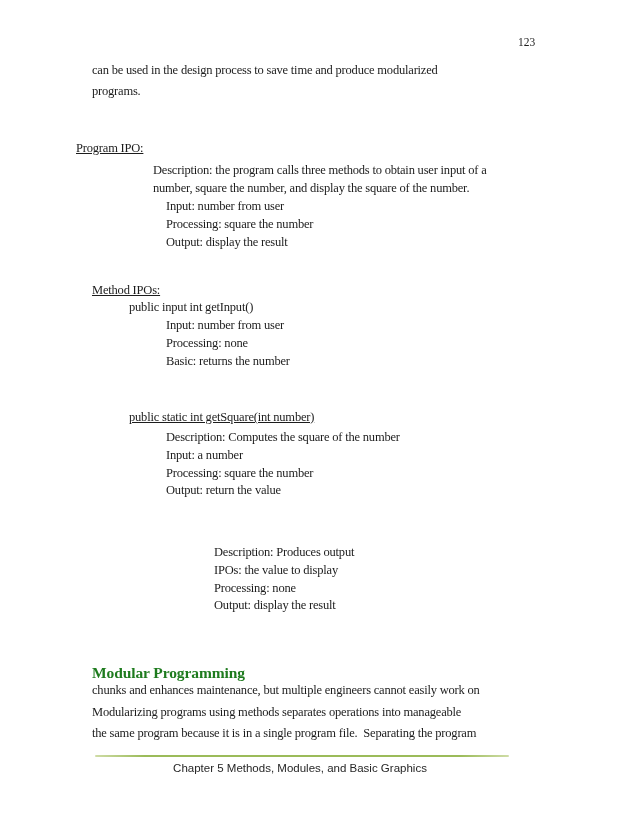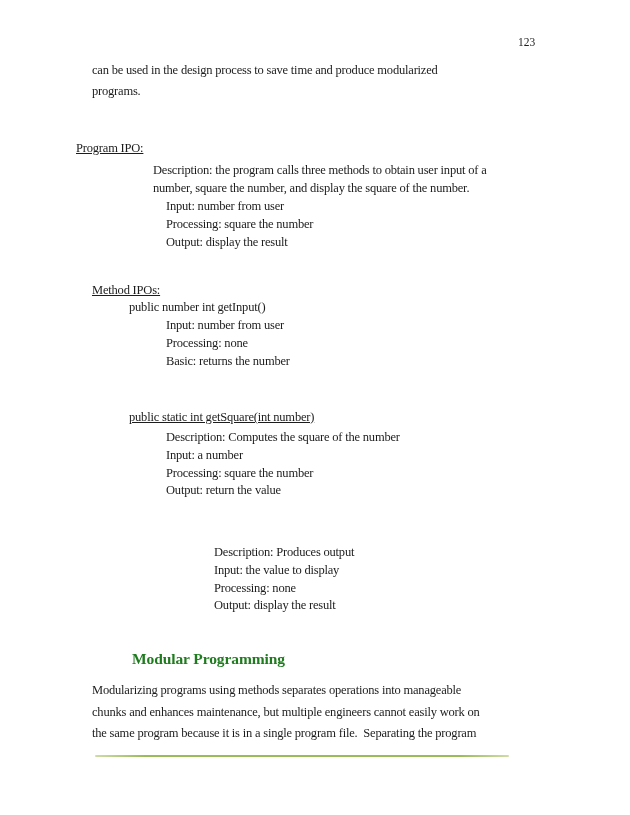--- a/index.html
+++ b/index.html
@@ -27,24 +27,23 @@
   .method-heading  { top: 256px; left: 92px;  line-height: 17.5px; text-decoration: underline; margin-top: 26px; }
 
   .sig-0   { top: 299px; left: 129px; line-height: 17.5px; }
   .lines-0 { top: 317px; left: 166px; line-height: 17.8px; }
   .sig-1   { top: 409px; left: 129px; line-height: 17.5px; text-decoration: underline; }
   .lines-1 { top: 429px; left: 166px; line-height: 17.8px; }
   .sig-2   { top: 523px; left: 129px; line-height: 17.5px; }
   .lines-2 { top: 544px; left: 166px; line-height: 17.8px; margin-left: 48px; }
 
   .section-heading {
-    top: 650px; left: 92px;
+    top: 664px; left: 92px;
     font-size: 15.5px; font-weight: bold;
     letter-spacing: -0.1px;
-    margin-left: 40px;
   }
   .section-para { top: 680px; left: 92px; line-height: 21.5px; }
 
   .footer-rule {
     top: 755px; left: 95px; width: 414px; height: 2px;
     background: linear-gradient(90deg, #cfdca6 0%, #9bbb59 12%, #9bbb59 88%, #cfdca6 100%);
     border-radius: 1px;
   }
   .footer-text {
     top: 762px; left: 90px; width: 420px;
@@ -75,45 +74,46 @@
   </div>
 
   <div class="abs program-io body-fs">
     <div class="tline">Input: number from user</div>
     <div class="tline">Processing: square the number</div>
     <div class="tline">Output: display the result</div>
   </div>
 
   <div class="abs method-heading body-fs">Method IPOs:</div>
 
-  <div class="abs sig-0 body-fs tline">public number int getInput()</div>
+  <div class="abs sig-0 body-fs tline">public input int getInput()</div>
   <div class="abs lines-0 body-fs">
     <div class="tline">Input: number from user</div>
     <div class="tline">Processing: none</div>
     <div class="tline">Basic: returns the number</div>
   </div>
 
   <div class="abs sig-1 body-fs tline">public static int getSquare(int number)</div>
   <div class="abs lines-1 body-fs">
     <div class="tline">Description: Computes the square of the number</div>
     <div class="tline">Input: a number</div>
     <div class="tline">Processing: square the number</div>
     <div class="tline">Output: return the value</div>
   </div>
 
   <div class="abs lines-2 body-fs">
     <div class="tline">Description: Produces output</div>
-    <div class="tline">Input: the value to display</div>
+    <div class="tline">IPOs: the value to display</div>
     <div class="tline">Processing: none</div>
     <div class="tline">Output: display the result</div>
   </div>
 
   <div class="abs section-heading" style="color: rgb(30, 123, 30);">Modular Programming</div>
 
   <div class="abs section-para body-fs">
+    <div class="tline">chunks and enhances maintenance, but multiple engineers cannot easily work on</div>
     <div class="tline">Modularizing programs using methods separates operations into manageable</div>
-    <div class="tline">chunks and enhances maintenance, but multiple engineers cannot easily work on</div>
     <div class="tline">the same program because it is in a single program file.  Separating the program</div>
   </div>
 
   <div class="abs footer-rule"></div>
+  <div class="abs footer-text">Chapter 5 Methods, Modules, and Basic Graphics</div>
 
 </div>
 
 </body></html>

